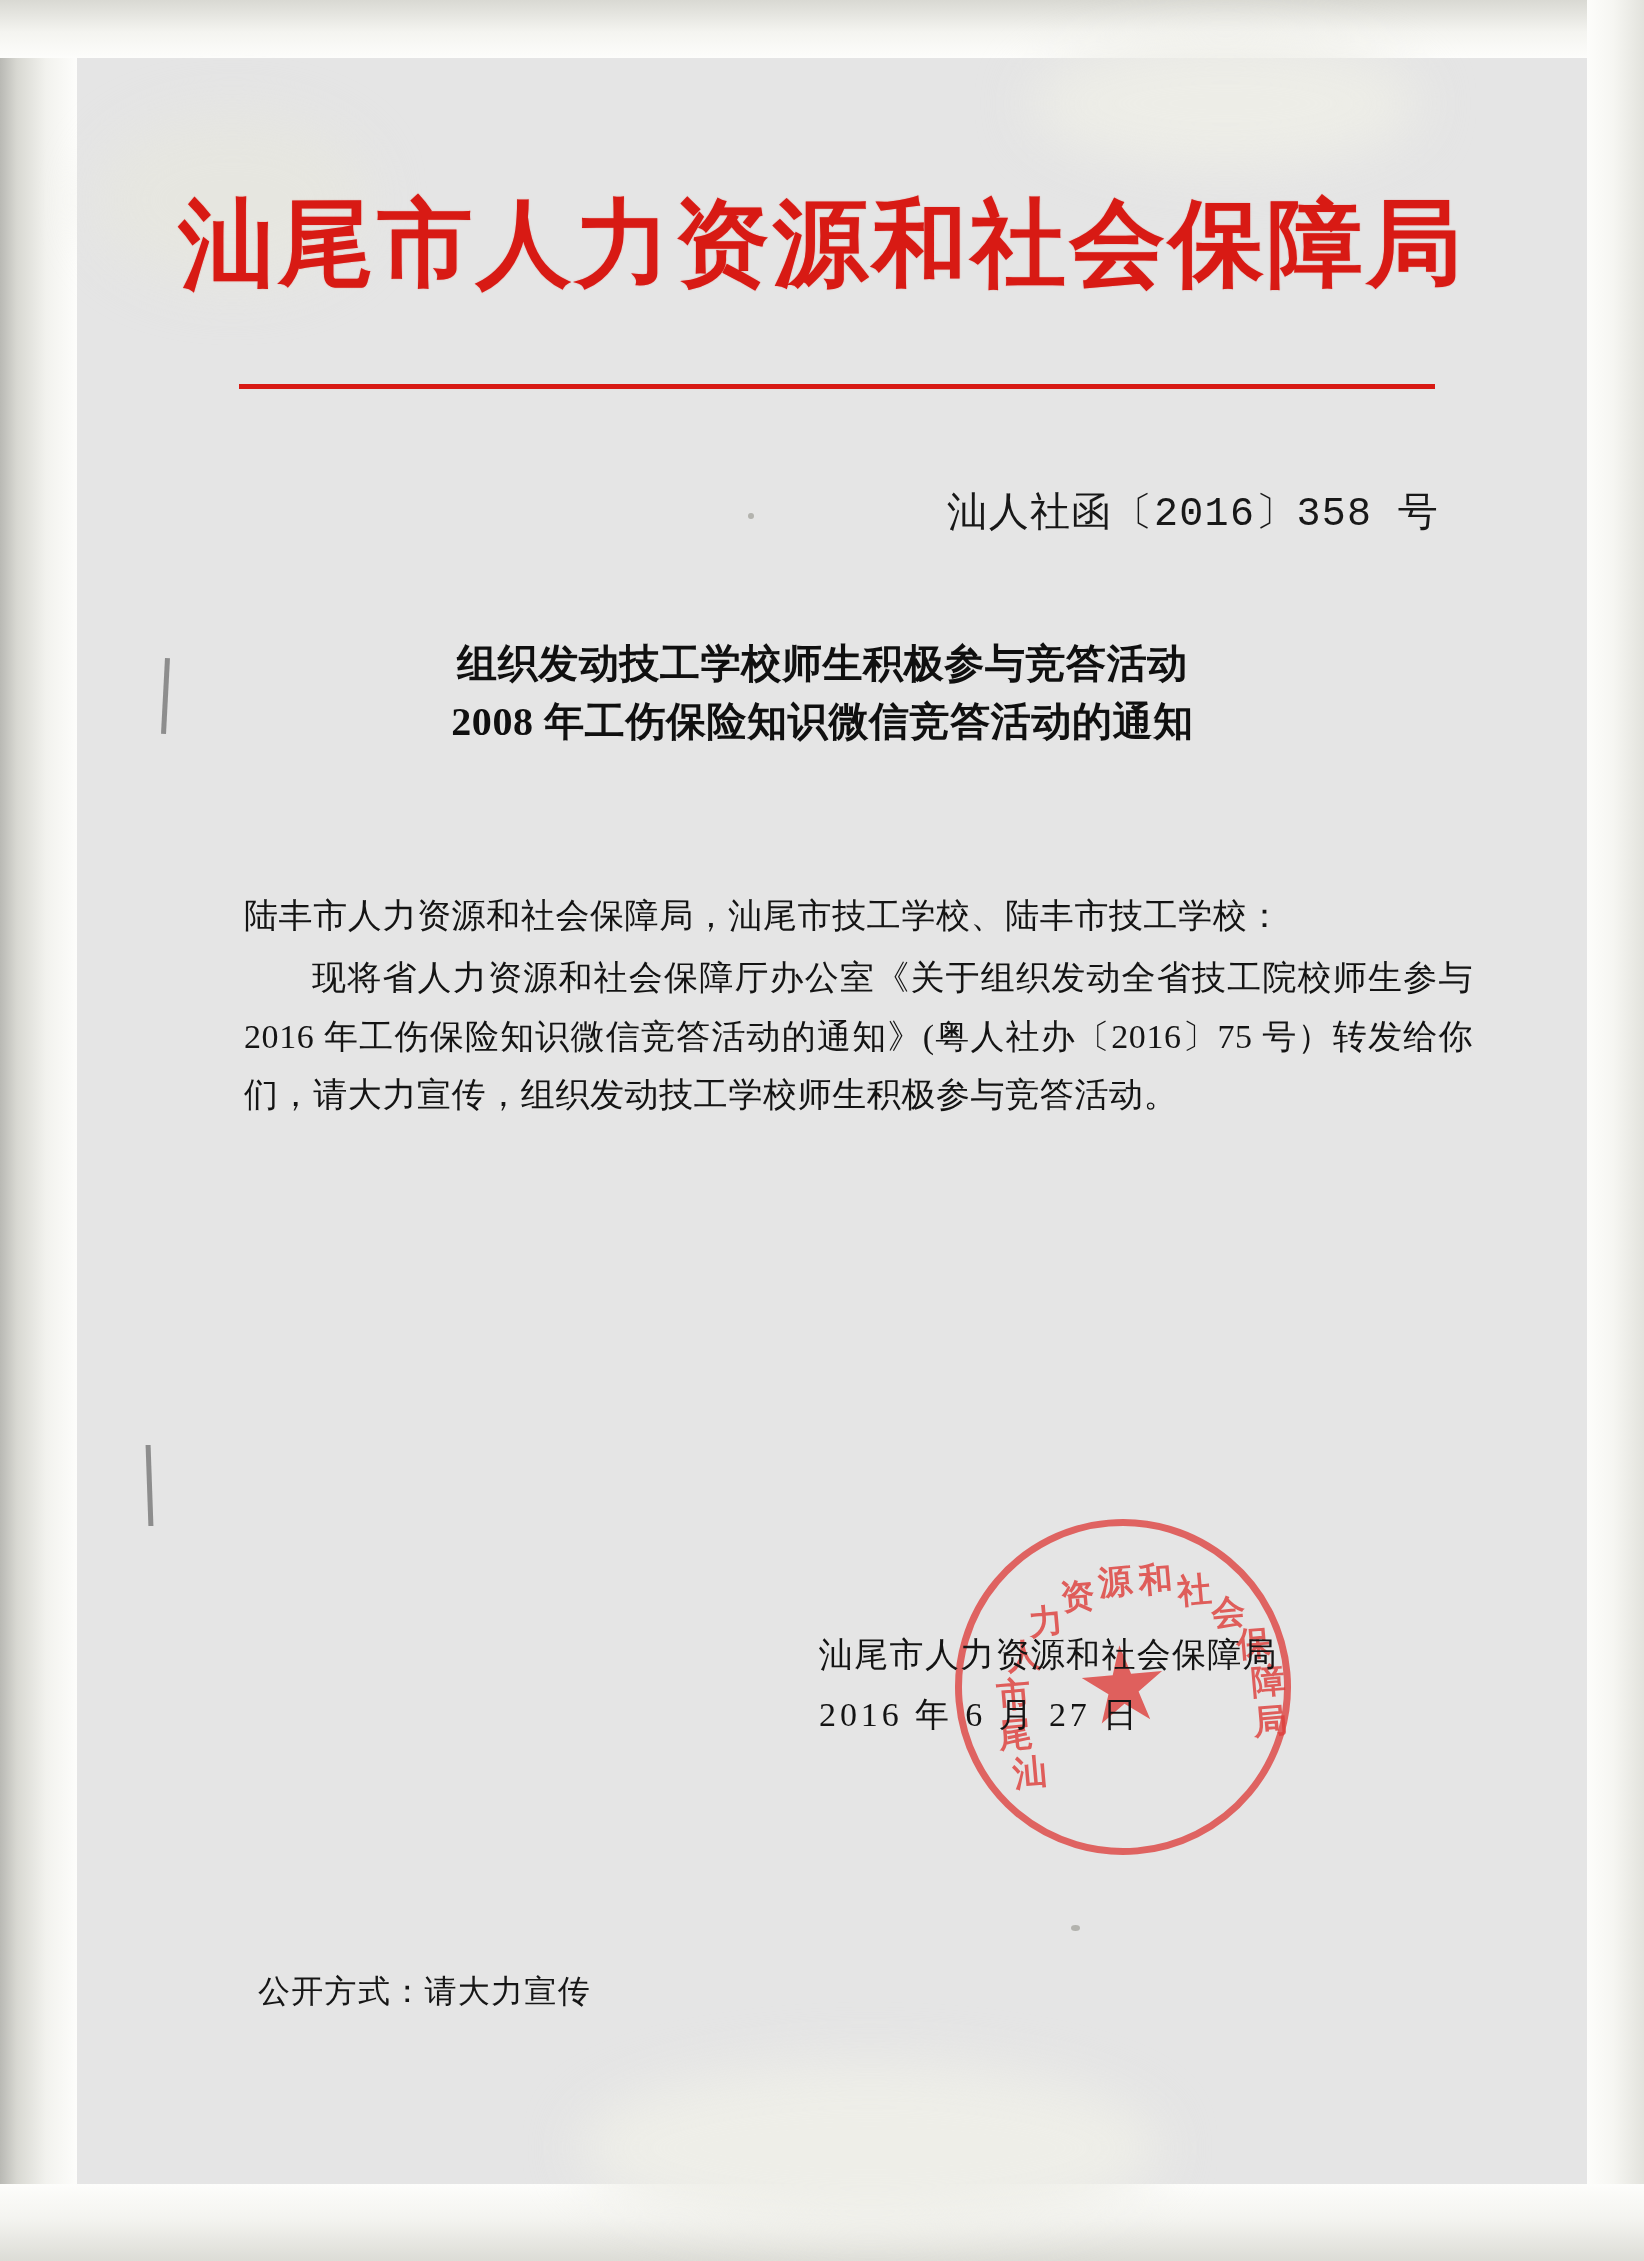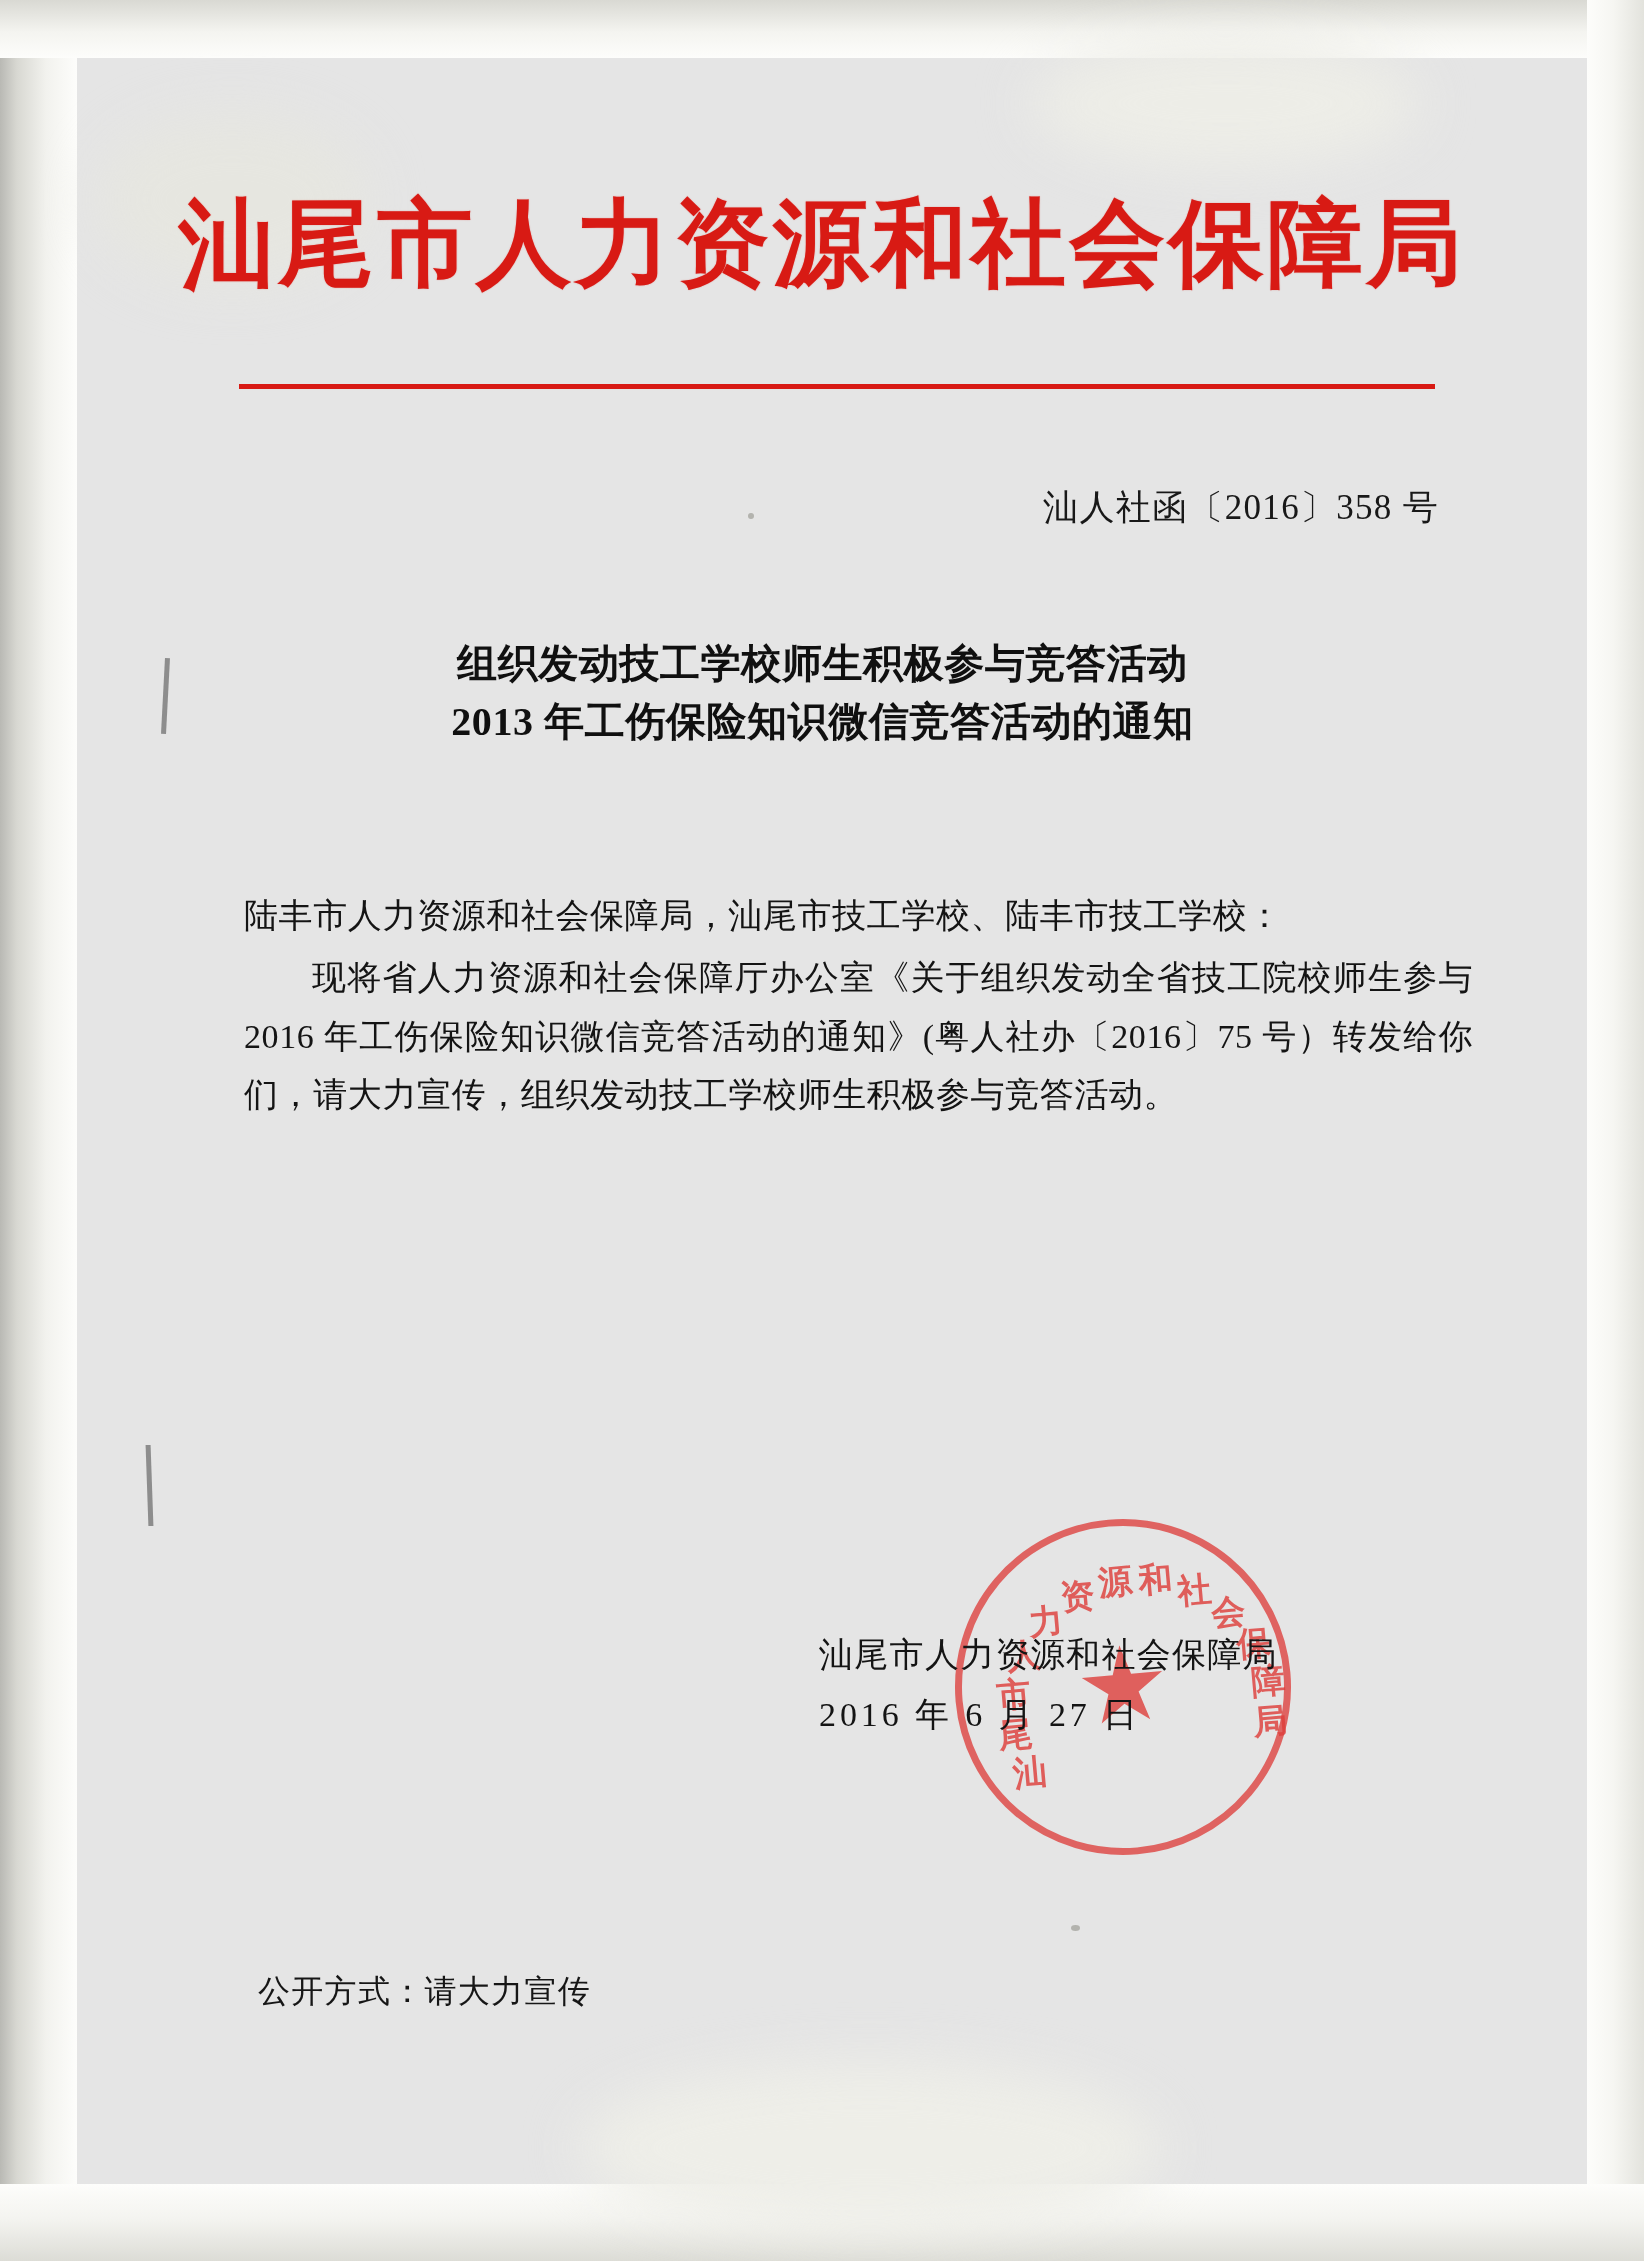--- a/index.html
+++ b/index.html
@@ -73,23 +73,24 @@
     width: 1196px;
     height: 4.5px;
     background: #d81a14;
   }
 
   
   .doc-number {
     position: absolute;
     top: 484px;
     right: 206px;
-    font-size: 35px;
+    font-size: 40px;
     letter-spacing: 1.3px;
     color: #181818;
+    font-family: Liberation Mono, monospace;
   }
 
   
   .doc-title {
     position: absolute;
     top: 635px;
     left: 0;
     width: 100%;
     text-align: center;
     font-weight: bold;
@@ -215,21 +216,21 @@
   <div class="speck" style="left:748px; top:513px; width:5.8px; height:5.8px;"></div>
   <div class="speck" style="left:1071px; top:1925px; width:9px; height:6.4px;"></div>
 
   <div class="letterhead">汕尾市人力资源和社会保障局</div>
   <div class="letterhead-rule"></div>
 
   <div class="doc-number">汕人社函〔2016〕358 号</div>
 
   <div class="doc-title">
     <div>组织发动技工学校师生积极参与竞答活动</div>
-    <div>2013 年工伤保险知识微信竞答活动的通知</div>
+    <div>2008 年工伤保险知识微信竞答活动的通知</div>
   </div>
 
   <div class="body-block">
     <p>陆丰市人力资源和社会保障局，汕尾市技工学校、陆丰市技工学校：</p>
     <p class="indent">现将省人力资源和社会保障厅办公室《关于组织发动全省技工院校师生参与 2016 年工伤保险知识微信竞答活动的通知》(粤人社办〔2016〕75 号）转发给你们，请大力宣传，组织发动技工学校师生积极参与竞答活动。</p>
   </div>
 
   <div class="seal">
     <div class="seal-star"></div>
     <div class="seal-text">

